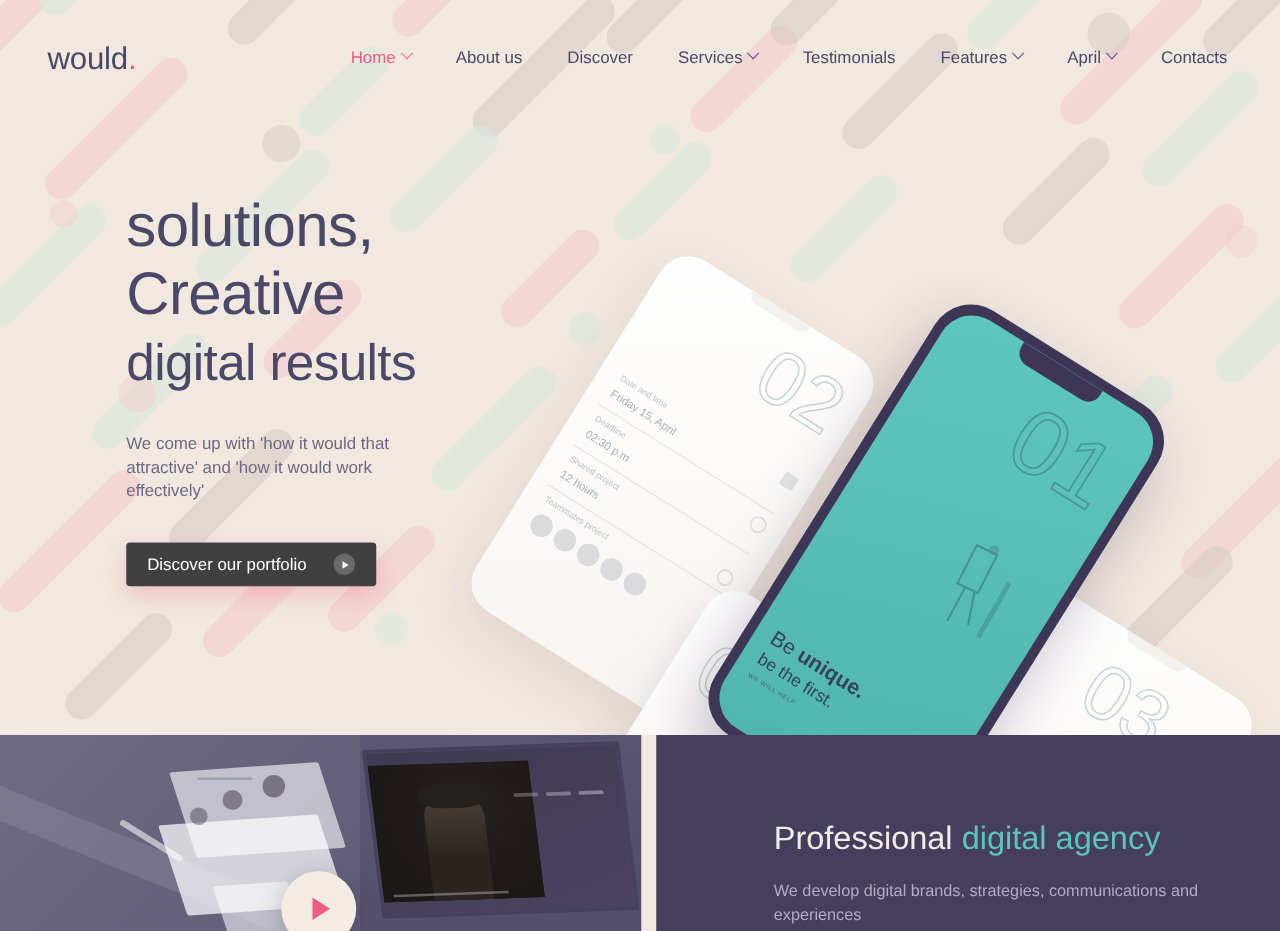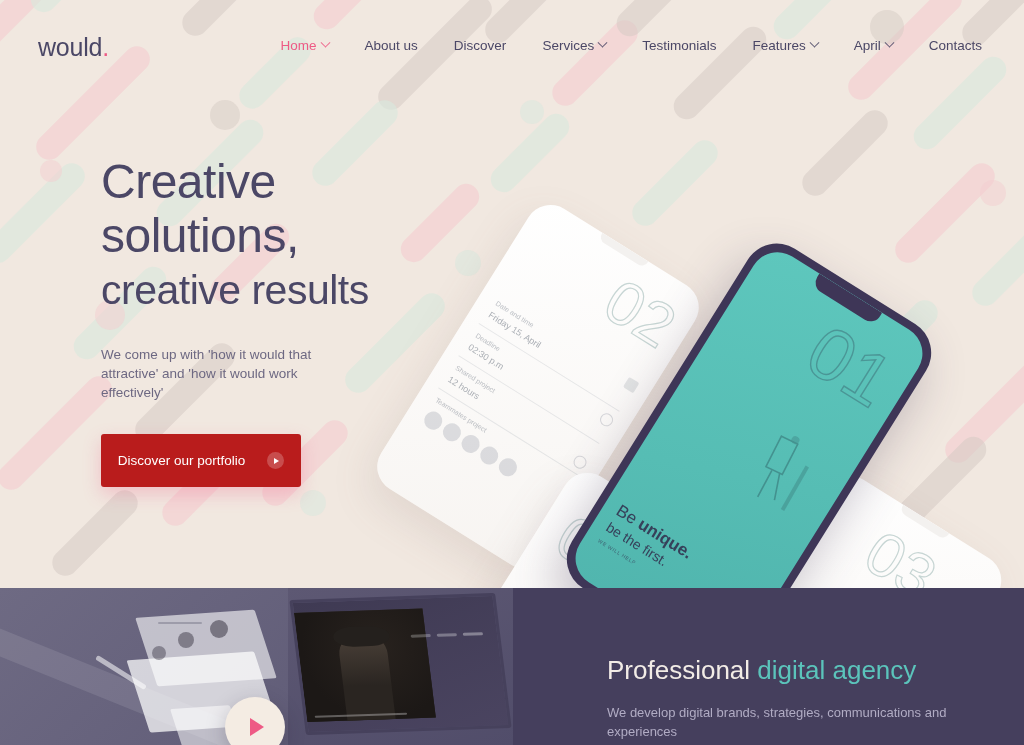--- a/index.html
+++ b/index.html
@@ -54,21 +54,21 @@
   .h1 {
     font-size:48px; line-height:54px; font-weight:300;
     color:#4b4766; letter-spacing:-0.5px;
   }
   .h1 .l3 { font-size:41px; line-height:54px; }
   .hero-sub {
     margin-top:28px; font-size:13.5px; line-height:19px;
     color:#6d6882; width:232px;
   }
   .cta {
-    margin-top:32px; width:200px; height:53px; background:#b91c1c;
+    margin-top:32px; width:200px; height:35px; background:#404040;
     border:none; border-radius:3px; color:#fff;
     display:flex; align-items:center; justify-content:center; gap:22px;
     font-size:13.5px; cursor:pointer;
     box-shadow:0 7px 18px rgba(238,90,133,.28);
   }
   .cta-arrow {
     width:17px; height:17px; border-radius:50%;
     background:rgba(255,255,255,.22);
     display:flex; align-items:center; justify-content:center;
   }
@@ -138,21 +138,21 @@
   .teal-text .t2 { font-size:14px; }
   .teal-text .t3 { font-size:5px; letter-spacing:.7px; opacity:.7; margin-top:4px; }
   .teal-chair {
     position:absolute; right:22px; top:150px; width:70px; height:80px;
     opacity:.45;
   }
 
   
   .dark {
     position:absolute; left:0; top:588px; width:1024px; height:157px;
-    display:flex; overflow:hidden;
+    display:flex; overflow:hidden;gap:12px;
   }
   .dark-media {
     position:relative; width:513px; height:157px;
     background:#67637c; overflow:hidden;
   }
   .media-left {
     position:absolute; left:0; top:0; width:288px; height:157px;
     background:linear-gradient(135deg,#6e6a83 0%,#615d78 100%);
     overflow:hidden;
   }
@@ -301,23 +301,23 @@
             <span class="chev"></span>
           </div>
           <div class="nav-item">
             <span>Contacts</span>
           </div>
         </nav>
     </header>
 
     <div class="hero-copy">
       <h1 class="h1">
+        <div>solutions,</div>
         <div>Creative</div>
-        <div>solutions,</div>
-        <div class="l3">creative results</div>
+        <div class="l3">digital results</div>
       </h1>
       <p class="hero-sub">We come up with 'how it would that attractive' and 'how it would work effectively'</p>
       <button class="cta">
         <span>Discover our portfolio</span>
         <span class="cta-arrow"></span>
       </button>
     </div>
 
     <div class="mockups">
 

